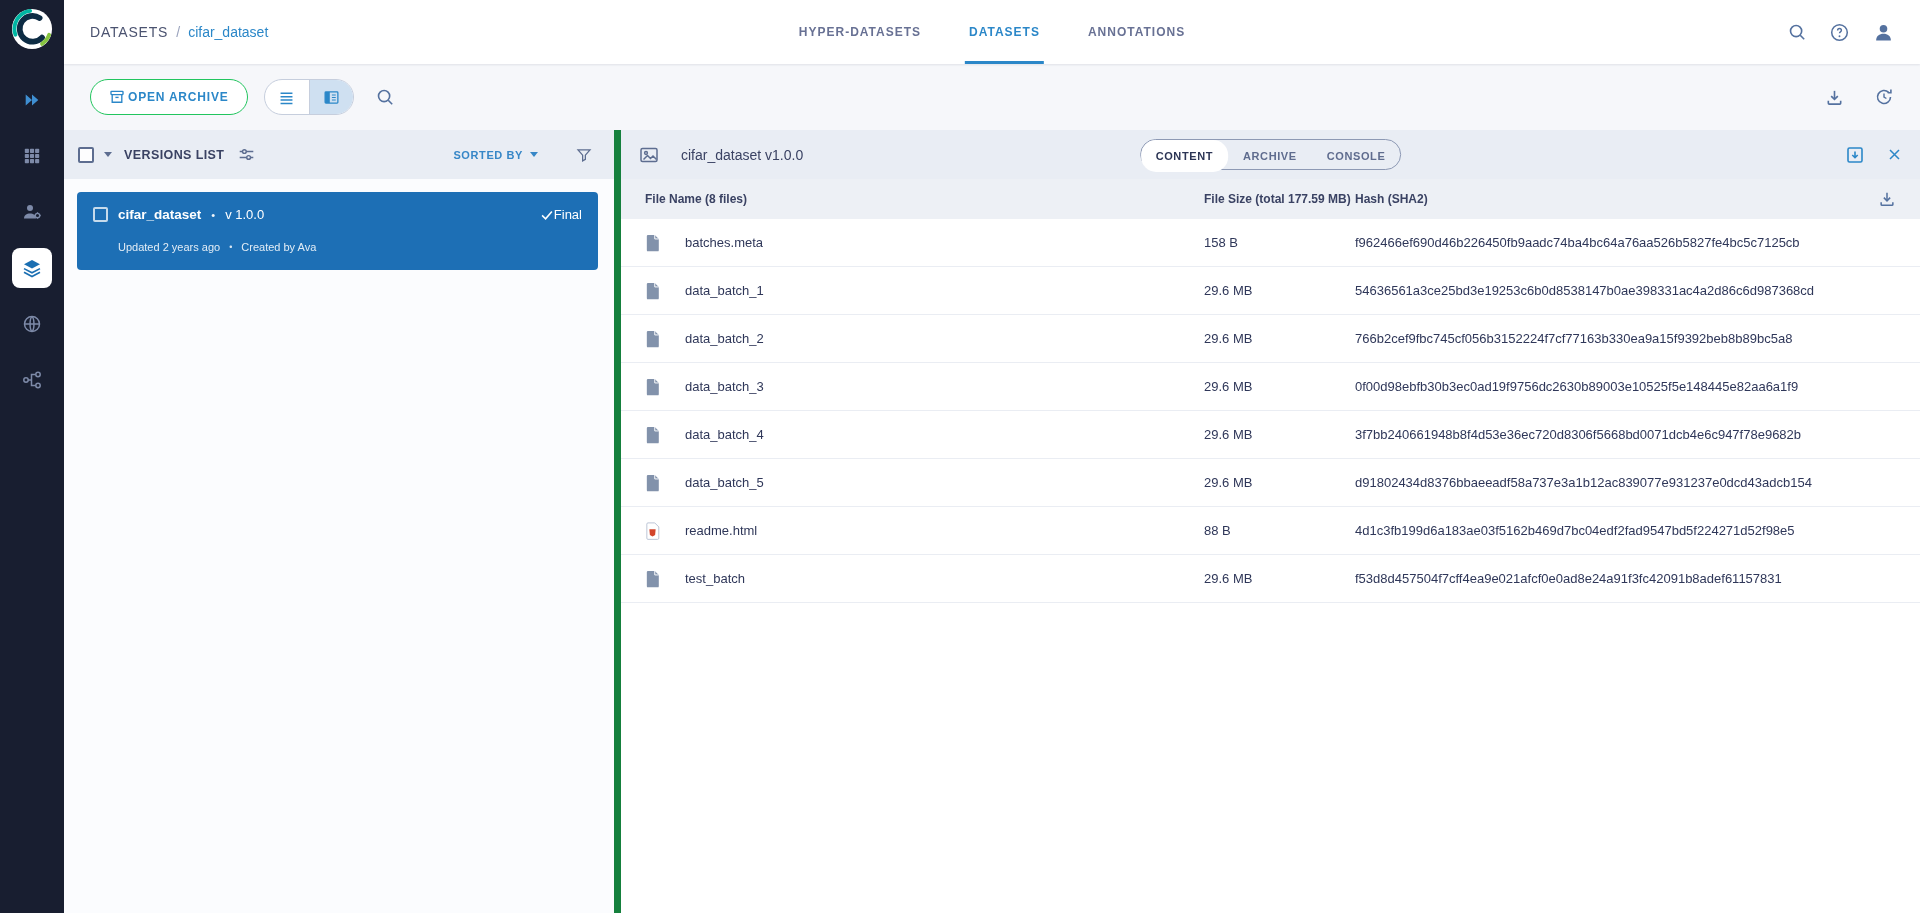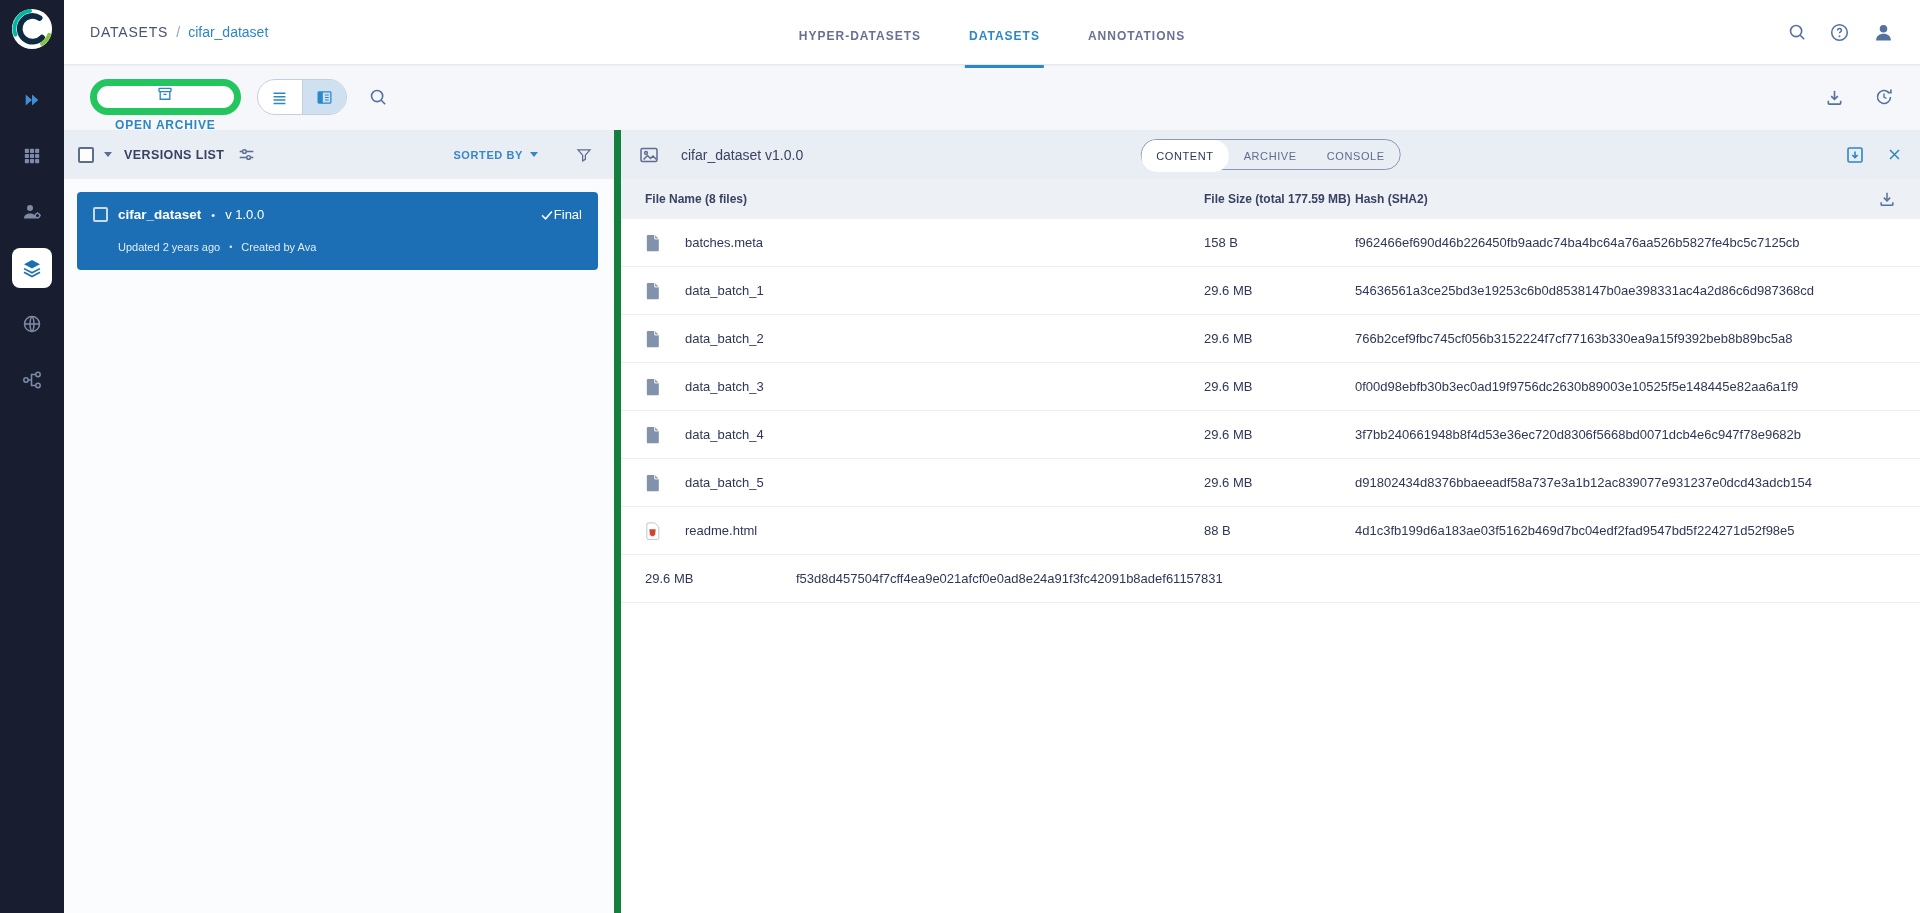--- a/index.html
+++ b/index.html
@@ -12,34 +12,34 @@
   
   .sidenav{width:64px;min-width:64px;background:#181e30;display:flex;flex-direction:column;align-items:center;padding-top:8px;}
   .logo{width:42px;height:42px;margin-bottom:22px;cursor:pointer;}
   .nav-item{width:40px;height:40px;margin:8px 0;border-radius:8px;display:flex;align-items:center;justify-content:center;color:#7d8aa8;cursor:pointer;}
   .nav-item.first{color:#3f8fd2;}
   .nav-item.active{background:#fff;color:#1b6fb2;}
 
   
   .main{flex:1;display:flex;flex-direction:column;min-width:0;}
 
-  .topbar{height:64px;min-height:64px;background:#fff;display:flex;padding:4px 26px;position:relative;box-shadow:0 1px 2px rgba(30,40,70,.10);z-index:5;}
+  .topbar{height:64px;min-height:64px;background:#fff;display:flex;align-items:center;padding:12px 26px;position:relative;box-shadow:0 1px 2px rgba(30,40,70,.10);z-index:5;}
   .breadcrumb{display:flex;align-items:center;gap:8px;font-size:14px;}
   .bc-root{color:#4b5370;letter-spacing:.8px;cursor:pointer;}
   .bc-sep{color:#9aa3bd;}
   .bc-cur{color:#2b87c8;cursor:pointer;}
   .top-tabs{position:absolute;left:50%;transform:translateX(-50%);height:100%;display:flex;gap:48px;}
   .top-tab{display:flex;align-items:center;height:100%;font-size:12px;font-weight:600;letter-spacing:1px;color:#687194;position:relative;cursor:pointer;white-space:nowrap;}
   .top-tab.active{color:#2b87c8;}
   .top-tab.active::after{content:"";position:absolute;left:-4px;right:-4px;bottom:0;height:3px;background:#2b87c8;}
   .topbar-icons{margin-left:auto;display:flex;align-items:center;gap:24px;color:#54719f;}
 
   
   .toolbar{height:66px;min-height:66px;display:flex;align-items:center;padding:0 26px;gap:16px;}
-  .btn-archive{display:flex;align-items:center;gap:16px;height:36px;padding:0 18px;border:7px solid #22c55e;border-radius:18px;background:#fff;color:#2b87c8;font-size:12px;font-weight:700;letter-spacing:.8px;flex-direction:column;}
+  .btn-archive{display:flex;align-items:center;gap:3px;height:36px;padding:0 18px;border:1px solid #22c55e;border-radius:18px;background:#fff;color:#2b87c8;font-size:12px;font-weight:700;letter-spacing:.8px;}
   .segmented{display:flex;height:36px;border:1px solid #c6cedd;border-radius:18px;background:#fff;overflow:hidden;}
   .seg-btn{width:44px;display:flex;align-items:center;justify-content:center;color:#2b87c8;}
   .seg-btn + .seg-btn{border-left:1px solid #c6cedd;}
   .seg-btn.active{background:#cfe0f1;}
   .toolbar .search{margin-left:6px;color:#54719f;}
   .toolbar-right{margin-left:auto;display:flex;align-items:center;gap:30px;color:#54719f;}
 
   
   .content{flex:1;display:flex;min-height:0;}
 
@@ -61,21 +61,21 @@
   .vc-version{font-size:13px;}
   .vc-status{margin-left:auto;display:flex;align-items:flex-end;font-size:13px;}
   .vc-row2{margin-top:19px;display:flex;align-items:center;gap:9px;font-size:11px;color:rgba(255,255,255,.87);padding-left:25px;}
   .vc-row2 .vc-dot{font-size:9px;}
 
   .detail-panel{flex:1;min-width:0;background:#fff;display:flex;flex-direction:column;}
   .detail-header{position:relative;padding:0 18px;}
   .ds-icon{color:#5d6d90;}
   .detail-title{font-size:14px;color:#3a4263;margin-left:12px;white-space:nowrap;}
   .pill-tabs{position:absolute;left:50%;transform:translateX(-50%);height:31px;border:1px solid #8d99b4;border-radius:16px;display:flex;align-items:stretch;}
-  .pill-tab{padding:16px 15px;display:flex;align-items:center;font-size:11px;font-weight:400;letter-spacing:.6px;color:#5f6c8e;border-radius:15px;cursor:pointer;}
+  .pill-tab{padding:16px 15px;display:flex;align-items:center;font-size:11px;font-weight:700;letter-spacing:.6px;color:#5f6c8e;border-radius:15px;cursor:pointer;}
   .pill-tab.active{background:#fff;color:#2c3555;}
   .detail-header-icons{margin-left:auto;display:flex;align-items:center;gap:22px;color:#2b87c8;}
 
   .table-header{height:40px;min-height:40px;background:#edf0f5;display:flex;align-items:center;padding:0 24px;font-size:12px;font-weight:700;color:#3a4263;}
   .col-name{width:559px;}
   .col-size{width:151px;}
   .col-hash{flex:1;}
   .table-header .dl{color:#54719f;cursor:pointer;}
 
   .file-row{height:48px;min-height:48px;display:flex;align-items:center;padding:0 24px;border-bottom:1px solid #eaedf3;font-size:13px;color:#2f3759;cursor:pointer;background:#fff;}
@@ -448,20 +448,29 @@
                     <path d="M4.5 8h7l-.6 6.5L8 16l-2.9-1.5z" fill="#d2452c"></path>
                   </svg>
                 </span>
               <span>readme.html</span>
             </div>
             <div class="row-size">88 B</div>
             <div class="row-hash">4d1c3fb199d6a183ae03f5162b469d7bc04edf2fad9547bd5f224271d52f98e5</div>
           </div>
 
           <div class="file-row">
+            <div class="row-name">
+              <span class="icon file-glyph">
+                  <svg width="15" height="18" viewBox="0 0 16 20">
+                    <path d="M3 1h7.5L15 5.5V18a1.3 1.3 0 0 1-1.3 1.3H3A1.3 1.3 0 0 1 1.7 18V2.3A1.3 1.3 0 0 1 3 1z" fill="currentColor"></path>
+                    <path d="M10.5 1v4.5H15" fill="none" stroke="#fbfcfe" stroke-width="1.1"></path>
+                  </svg>
+                </span>
+              <span>test_batch</span>
+            </div>
             <div class="row-size">29.6 MB</div>
             <div class="row-hash">f53d8d457504f7cff4ea9e021afcf0e0ad8e24a91f3fc42091b8adef61157831</div>
           </div>
 
         </div>
       </section>
     </div>
   </div>
 </div>
 

